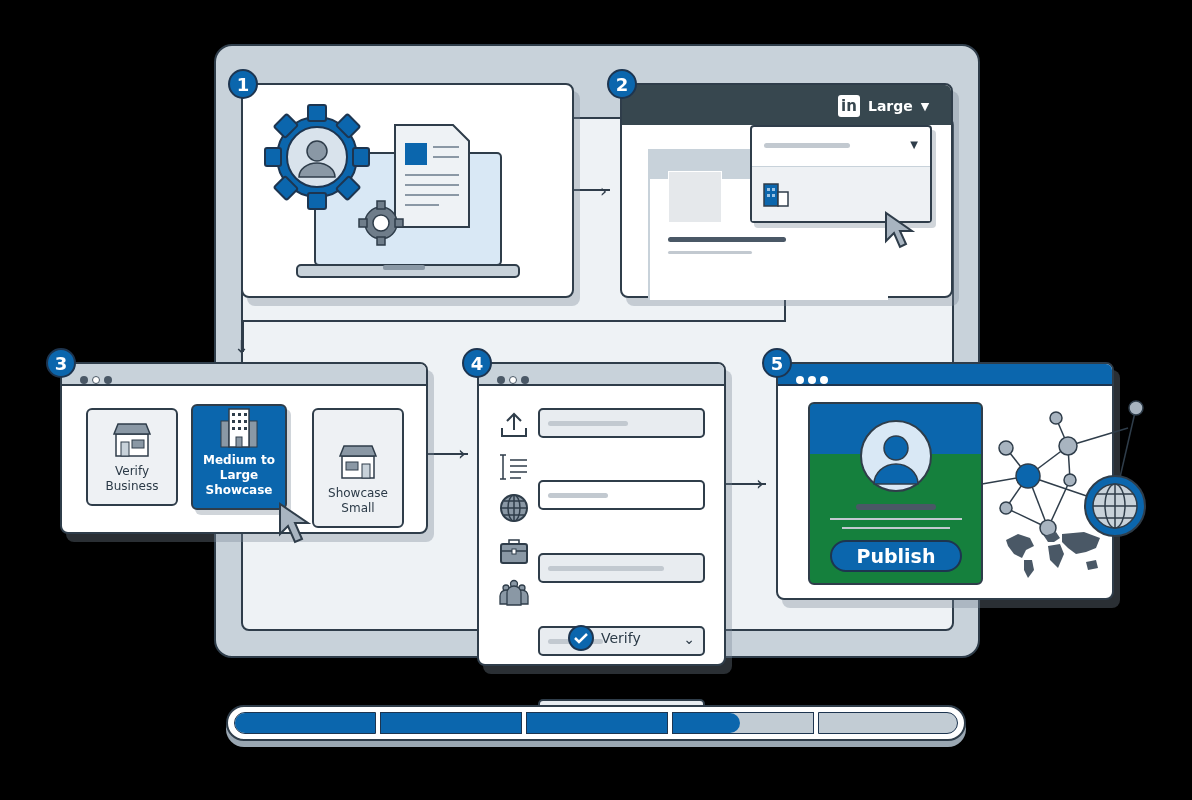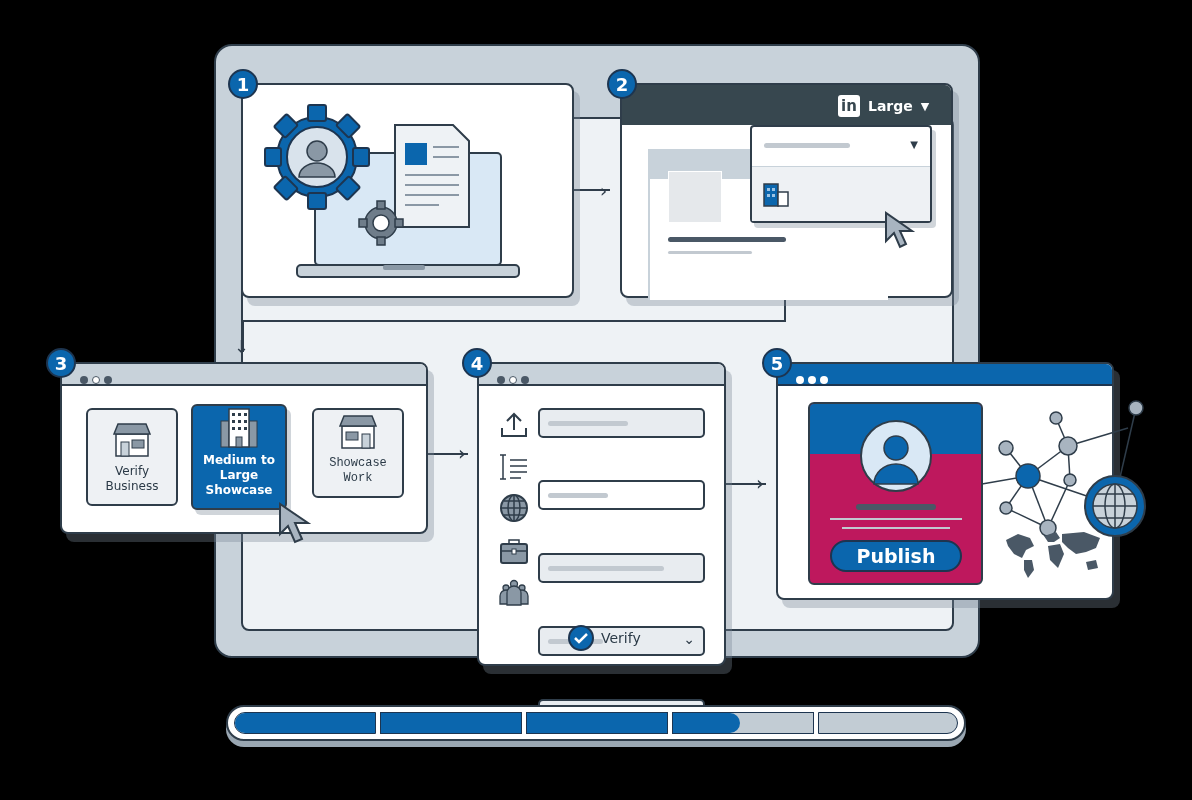--- a/index.html
+++ b/index.html
@@ -177,28 +177,28 @@
           <rect x="21" y="13" width="3" height="3"></rect>
           <rect x="27" y="13" width="3" height="3"></rect>
           <rect x="15" y="20" width="3" height="3"></rect>
           <rect x="21" y="20" width="3" height="3"></rect>
           <rect x="27" y="20" width="3" height="3"></rect>
         </g>
       <rect x="19" y="30" width="6" height="10" fill="#8a98a5" stroke="#2f3d4a"></rect>
     </svg>
     <div class="opt-label"><span>Medium to</span><br><span>Large Showcase</span></div>
   </div>
-  <div class="abs opt" style="left:250px;top:44px;width:92px;height:90px;font-family:Liberation Mono, monospace;">
+  <div class="abs opt" style="left:250px;top:44px;width:92px;height:120px;">
     <svg width="44" height="40" style="margin-bottom:4px;">
       <rect x="6" y="14" width="32" height="22" fill="#fff" stroke="#2f3d4a" stroke-width="1.5"></rect>
       <path d="M4 14 L8 4 H36 L40 14 Z" fill="#8a98a5" stroke="#2f3d4a" stroke-width="1.5"></path>
       <rect x="10" y="20" width="12" height="8" fill="#8a98a5" stroke="#2f3d4a"></rect>
         <rect x="26" y="22" width="8" height="14" fill="#c8d2da" stroke="#2f3d4a"></rect>
     </svg>
-    <div class="opt-label"><span>Showcase</span><br><span>Work</span></div>
+    <div class="opt-label"><span>Showcase</span><br><span>Small</span></div>
   </div>
   <svg class="abs" style="left:216px;top:138px;" width="38" height="50">
     <path d="M2 2 L2 32 L10 24 L17 40 L24 37 L17 21 L30 21 Z" fill="#a8b4c0" stroke="#2f3d4a" stroke-width="2"></path>
   </svg>
 </div>
 <div class="abs badge" style="left:46px;top:348px;">3</div>
 
 <div class="abs panel" style="left:477px;top:362px;width:249px;height:304px;">
   <div class="abs chrome">
     <div style="padding:5px 0 0 18px;"><span class="dot"></span><span class="dot hollow"></span><span class="dot"></span></div>
@@ -256,21 +256,21 @@
       </svg>
     <span class="verify-lbl">Verify</span>
   </div>
 </div>
 <div class="abs badge" style="left:462px;top:348px;">4</div>
 
 <div class="abs panel" style="left:776px;top:362px;width:338px;height:238px;">
   <div class="abs" style="left:0;top:0;right:0;height:22px;background:#0b66ad;border-bottom:2px solid #1d3550;border-radius:6px 6px 0 0;">
     <div style="padding:5px 0 0 18px;"><span class="dot white"></span><span class="dot white"></span><span class="dot white"></span></div>
   </div>
-  <div class="abs" style="left:30px;top:38px;width:175px;height:183px;background:#be185d;border:2px solid #2f3d4a;border-radius:6px;overflow:hidden;">
+  <div class="abs" style="left:30px;top:38px;width:175px;height:183px;background:#15803d;border:2px solid #2f3d4a;border-radius:6px;overflow:hidden;">
     <div style="height:50px;background:#0b66ad;"></div>
     <svg class="abs" style="left:48px;top:14px;" width="76" height="76">
       <circle cx="38" cy="38" r="35" fill="#d9e8f5" stroke="#2f3d4a" stroke-width="2"></circle>
       <circle cx="38" cy="30" r="12" fill="#0b66ad" stroke="#2f3d4a" stroke-width="1.5"></circle>
       <path d="M16 66 a22 20 0 0 1 44 0 Z" fill="#0b66ad" stroke="#2f3d4a" stroke-width="1.5"></path>
     </svg>
     <div class="abs" style="left:46px;top:100px;width:80px;height:6px;background:#4a5866;border-radius:3px;"></div>
     <div class="abs" style="left:20px;top:114px;width:132px;height:2px;background:#c2c9d0;"></div>
     <div class="abs" style="left:32px;top:123px;width:108px;height:2px;background:#c2c9d0;"></div>
     <div class="abs publish-btn" style="left:20px;top:136px;width:132px;height:32px;">Publish</div>

